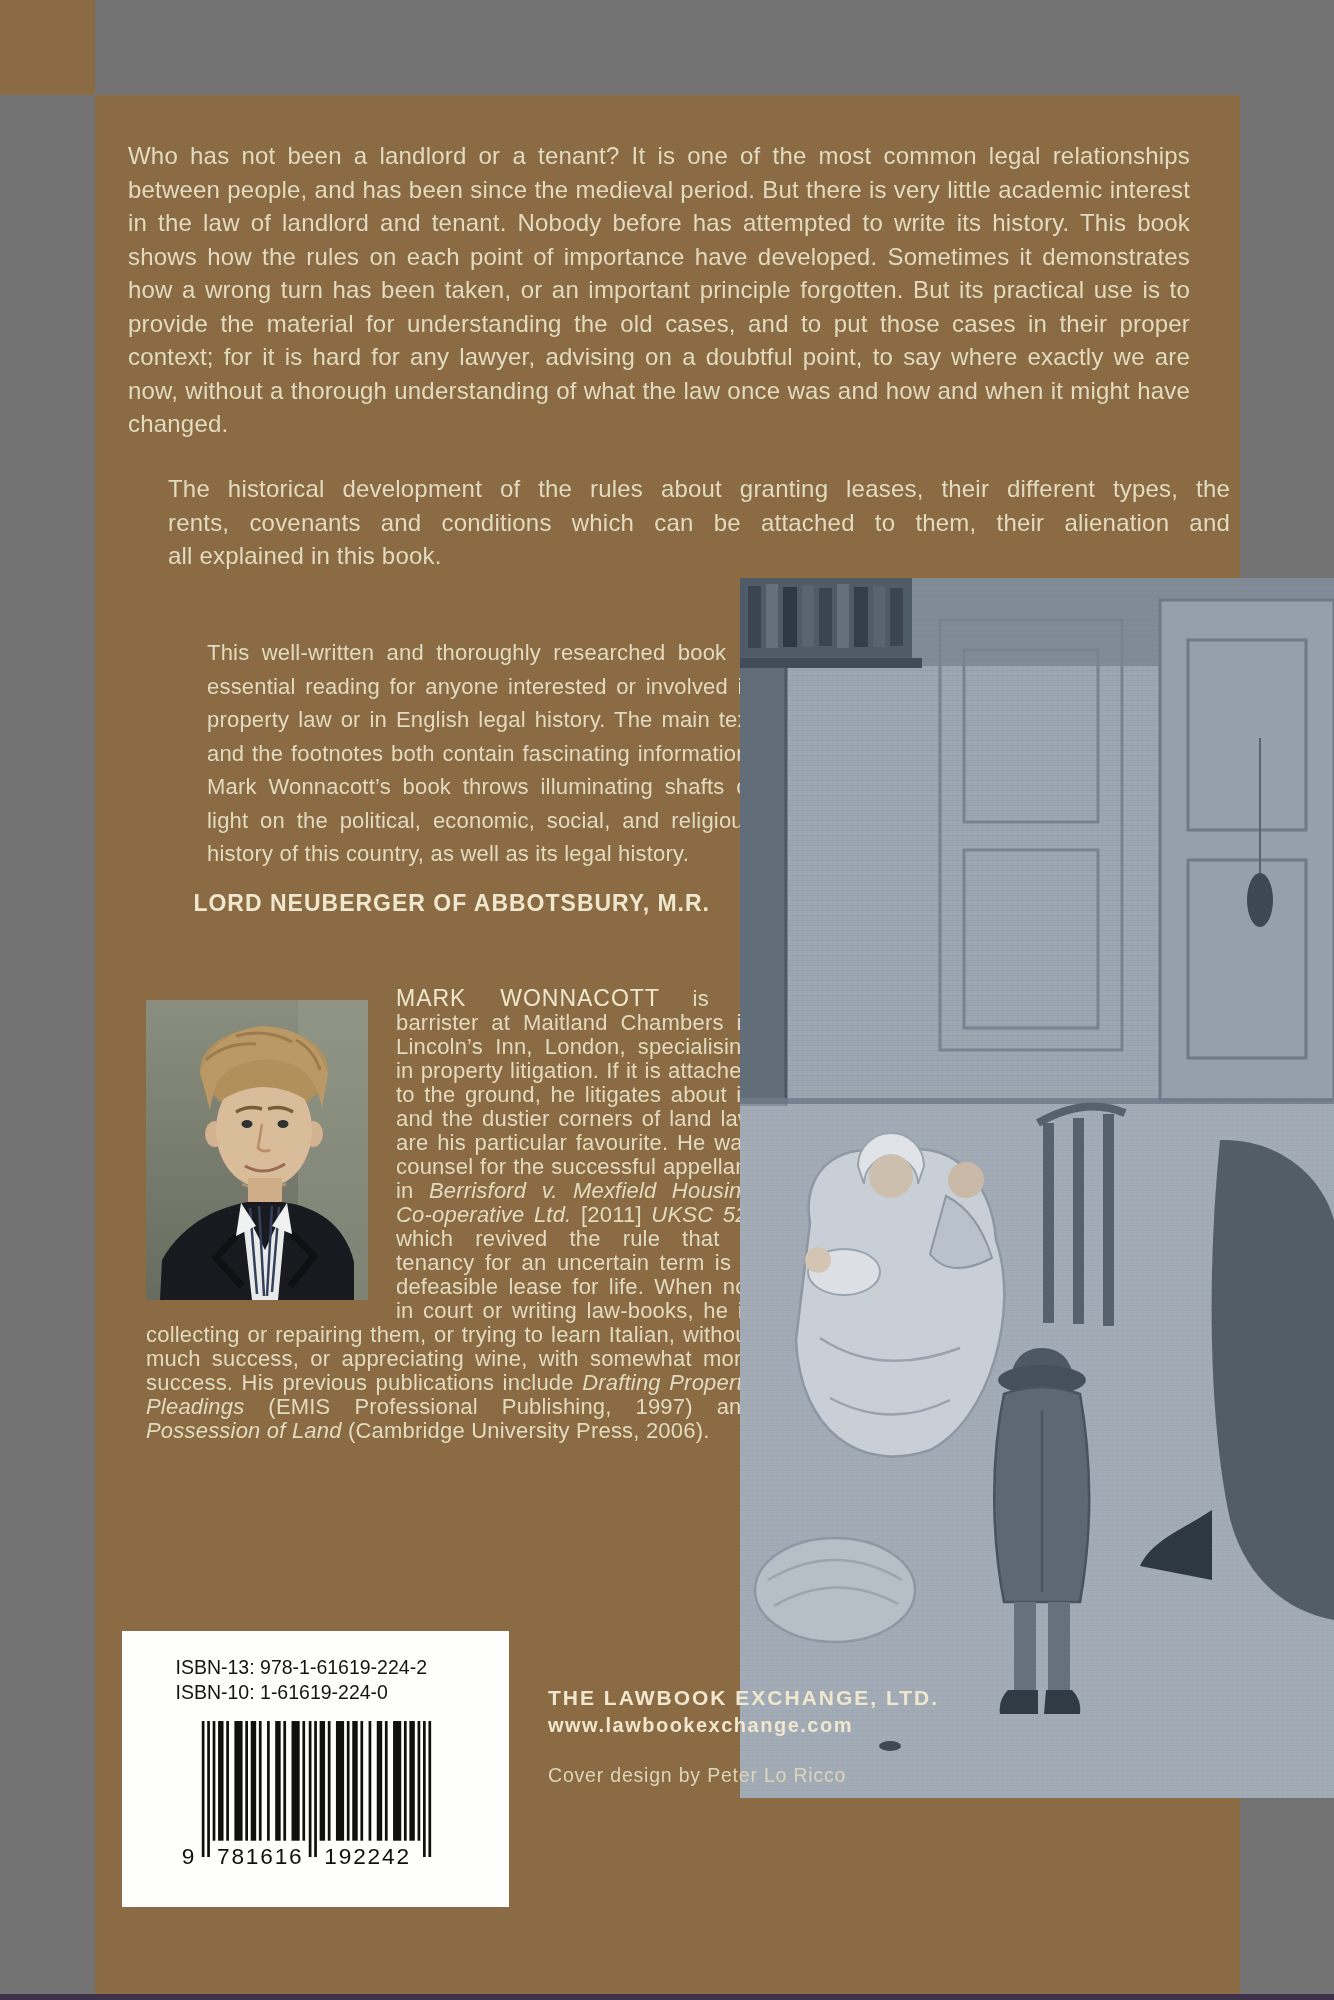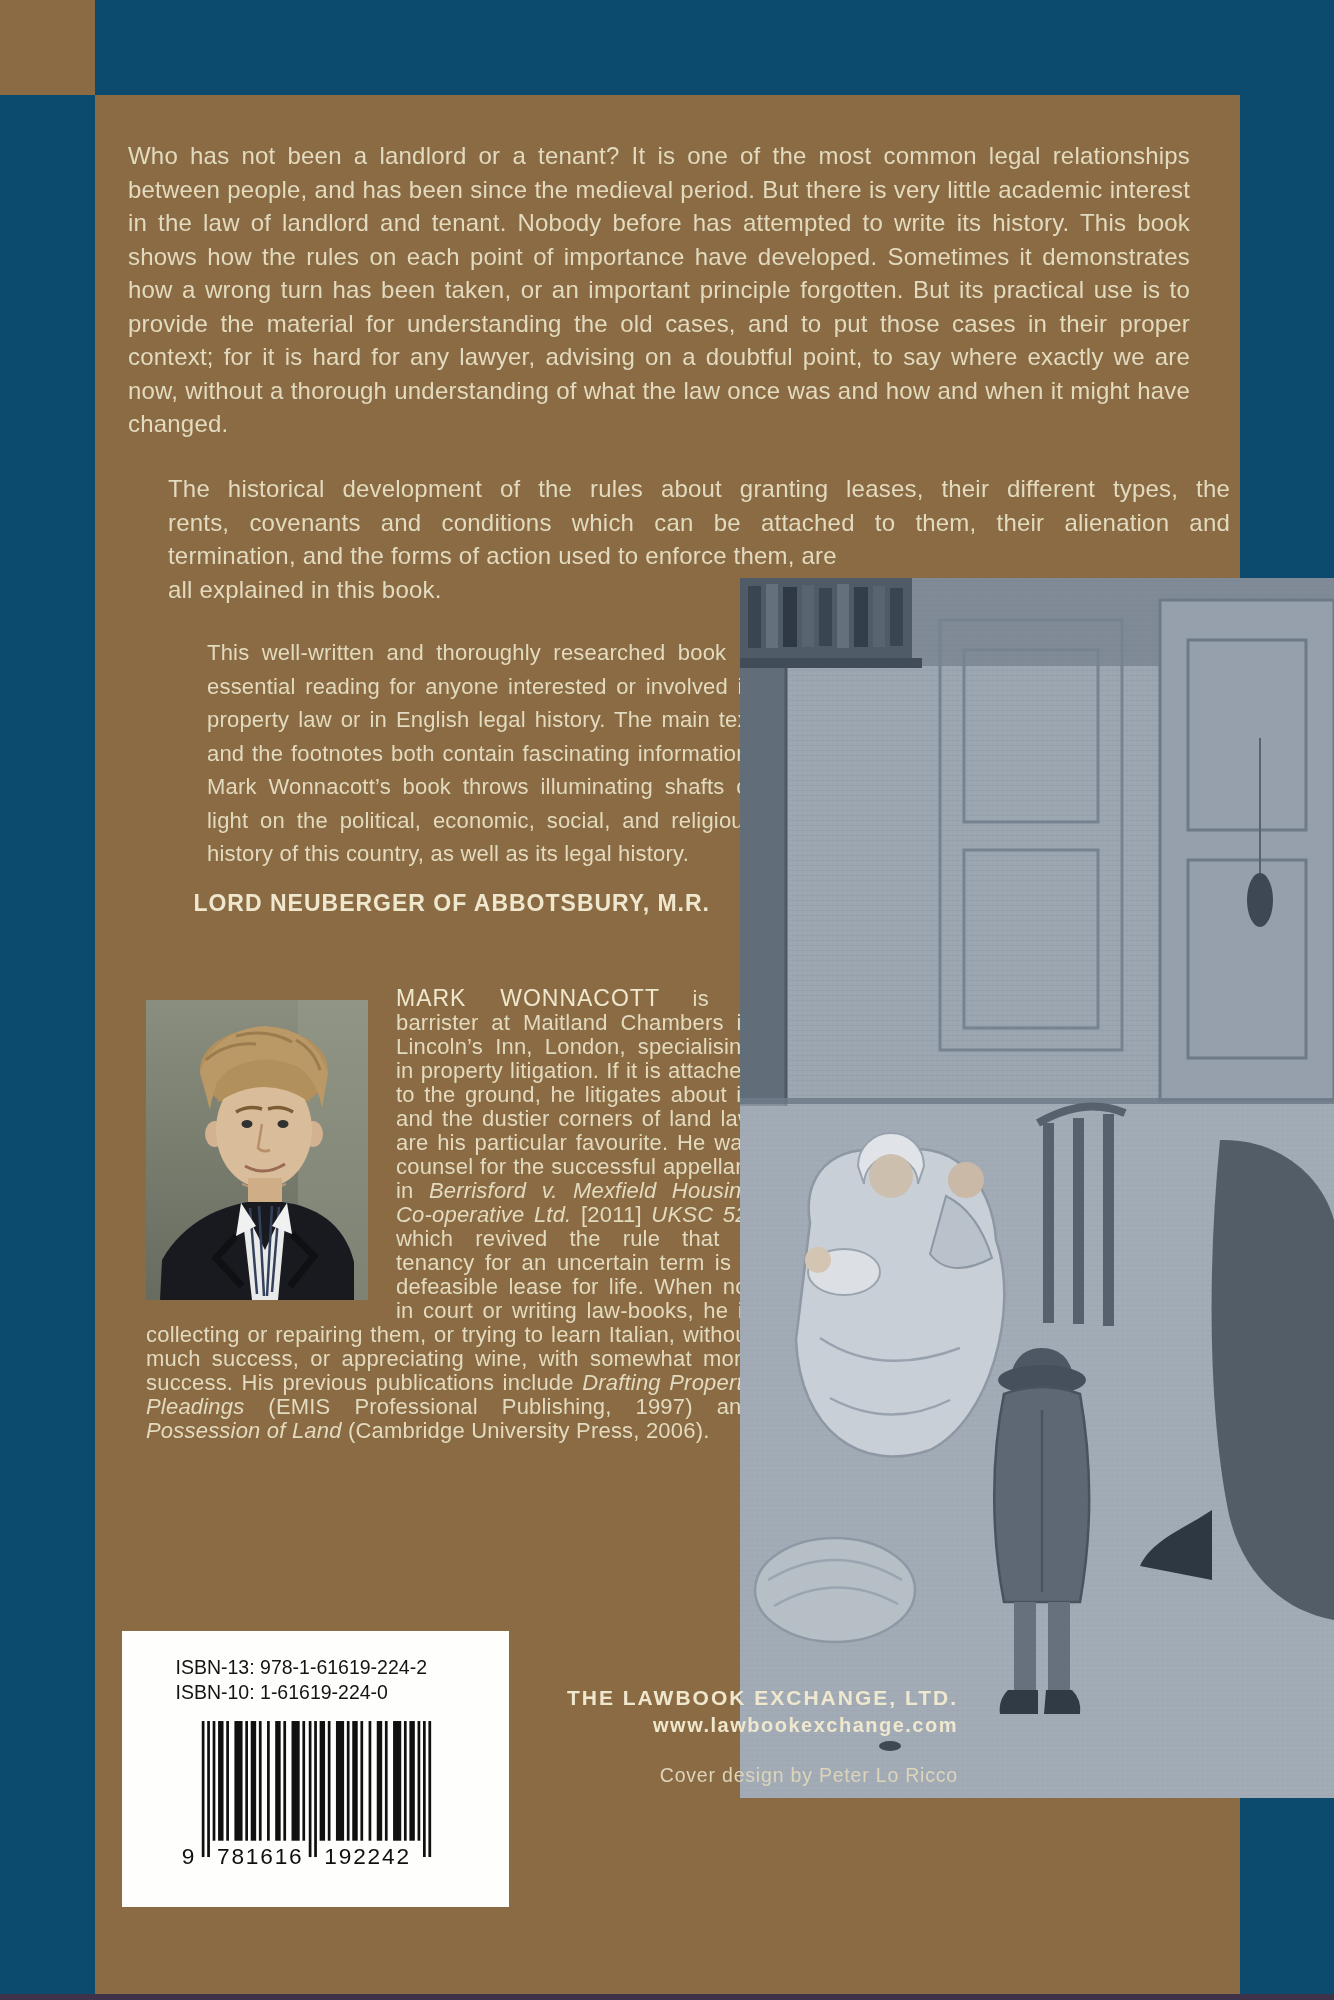--- a/index.html
+++ b/index.html
@@ -1,18 +1,18 @@
 <!DOCTYPE html>
 <html><head>
 <meta charset="utf-8">
 <style>
   html,body{margin:0;padding:0;background:#2c2438;}
   #cover{
     position:relative;width:1334px;height:2000px;margin:0 auto;
-    background:#0c4a6e;overflow:hidden;
+    background:#737373;overflow:hidden;
     font-family:"Liberation Sans", sans-serif;
     -webkit-font-smoothing:antialiased;
   }
   .corner{position:absolute;left:0;top:0;width:95px;height:95px;background:#8B6B44;}
   .panel{position:absolute;left:95px;top:95px;width:1145px;height:1899px;background:#8B6B44;}
   .txt{color:#E2DBBF;letter-spacing:0.2px;}
   .block{position:absolute;}
   .p1{left:128px;top:139px;width:1062px;font-size:24px;line-height:33.5px;
       text-align:justify;font-weight:300;}
   .p2{left:128px;top:472px;width:1062px;font-size:24px;line-height:33.5px;font-weight:300;margin-left:40px;}
@@ -25,42 +25,41 @@
       text-align:justify;font-weight:300;}
   .bio b{color:#EFE8CE;letter-spacing:1px;font-size:23px;}
   .photo-wrap{float:left;width:222px;height:300px;margin:14px 28px 10px 0;}
   .photo-wrap svg{display:block;width:100%;height:100%;}
   .engraving{position:absolute;left:740px;top:578px;width:594px;height:1220px;}
   .engraving svg{display:block;width:100%;height:100%;}
   .barcode-box{position:absolute;left:122px;top:1631px;width:387px;height:276px;
       background:#FEFEFC;color:#141414;}
   .isbn{margin:24px auto 0;width:280px;text-align:left;font-size:19.5px;line-height:25px;}
   .bars{display:block;margin:8px auto 0;width:272px;height:172px;}
-  .pub{left:518px;top:1684px;width:440px;text-align:right;}
+  .pub{left:548px;top:1684px;width:440px;}
   .pub-name{font-size:21px;font-weight:bold;letter-spacing:2px;color:#EFE8CE;line-height:28px;}
   .pub-url{font-size:20px;font-weight:bold;letter-spacing:1.5px;color:#EFE8CE;line-height:26px;}
   .credits{margin-top:24px;font-size:19.5px;line-height:24px;letter-spacing:0.8px;
       color:#DDD5BA;font-weight:300;}
   .cover-credit{margin-top:26px;font-size:19.5px;letter-spacing:0.8px;color:#DDD5BA;font-weight:300;}
   .bottom-strip{position:absolute;left:0;top:1994px;width:1334px;height:6px;background:#3D3249;}
 </style>
 </head>
 <body>
 
 <div id="cover">
 
   <div class="corner"></div>
   <div class="panel"></div>
 
   <div class="block p1 txt">Who has not been a landlord or a tenant? It is one of the most common legal relationships between people, and has been since the medieval period. But there is very little academic interest in the law of landlord and tenant. Nobody before has attempted to write its history. This book shows how the rules on each point of importance have developed. Sometimes it demonstrates how a wrong turn has been taken, or an important principle forgotten. But its practical use is to provide the material for understanding the old cases, and to put those cases in their proper context; for it is hard for any lawyer, advising on a doubtful point, to say where exactly we are now, without a thorough understanding of what the law once was and how and when it might have changed.</div>
 
   <div class="block p2 txt">
       <div class="ln">The historical development of the rules about granting leases, their different types, the</div>
       <div class="ln">rents, covenants and conditions which can be attached to them, their alienation and</div>
-      <div class="ln">termination, and the forms of action used to enforce them, are</div>
       <div class="ln">all explained in this book.</div>
     </div>
 
   <div class="block quote txt">This well-written and thoroughly researched book is essential reading for anyone interested or involved in property law or in English legal history. The main text and the footnotes both contain fascinating information. Mark Wonnacott’s book throws illuminating shafts of light on the political, economic, social, and religious history of this country, as well as its legal history.</div>
   <div class="block attrib">LORD NEUBERGER OF ABBOTSBURY, M.R.</div>
 
   <div class="block bio txt">
     <span class="photo-wrap">
       <svg viewBox="0 0 222 300" preserveAspectRatio="none">
         <defs>

